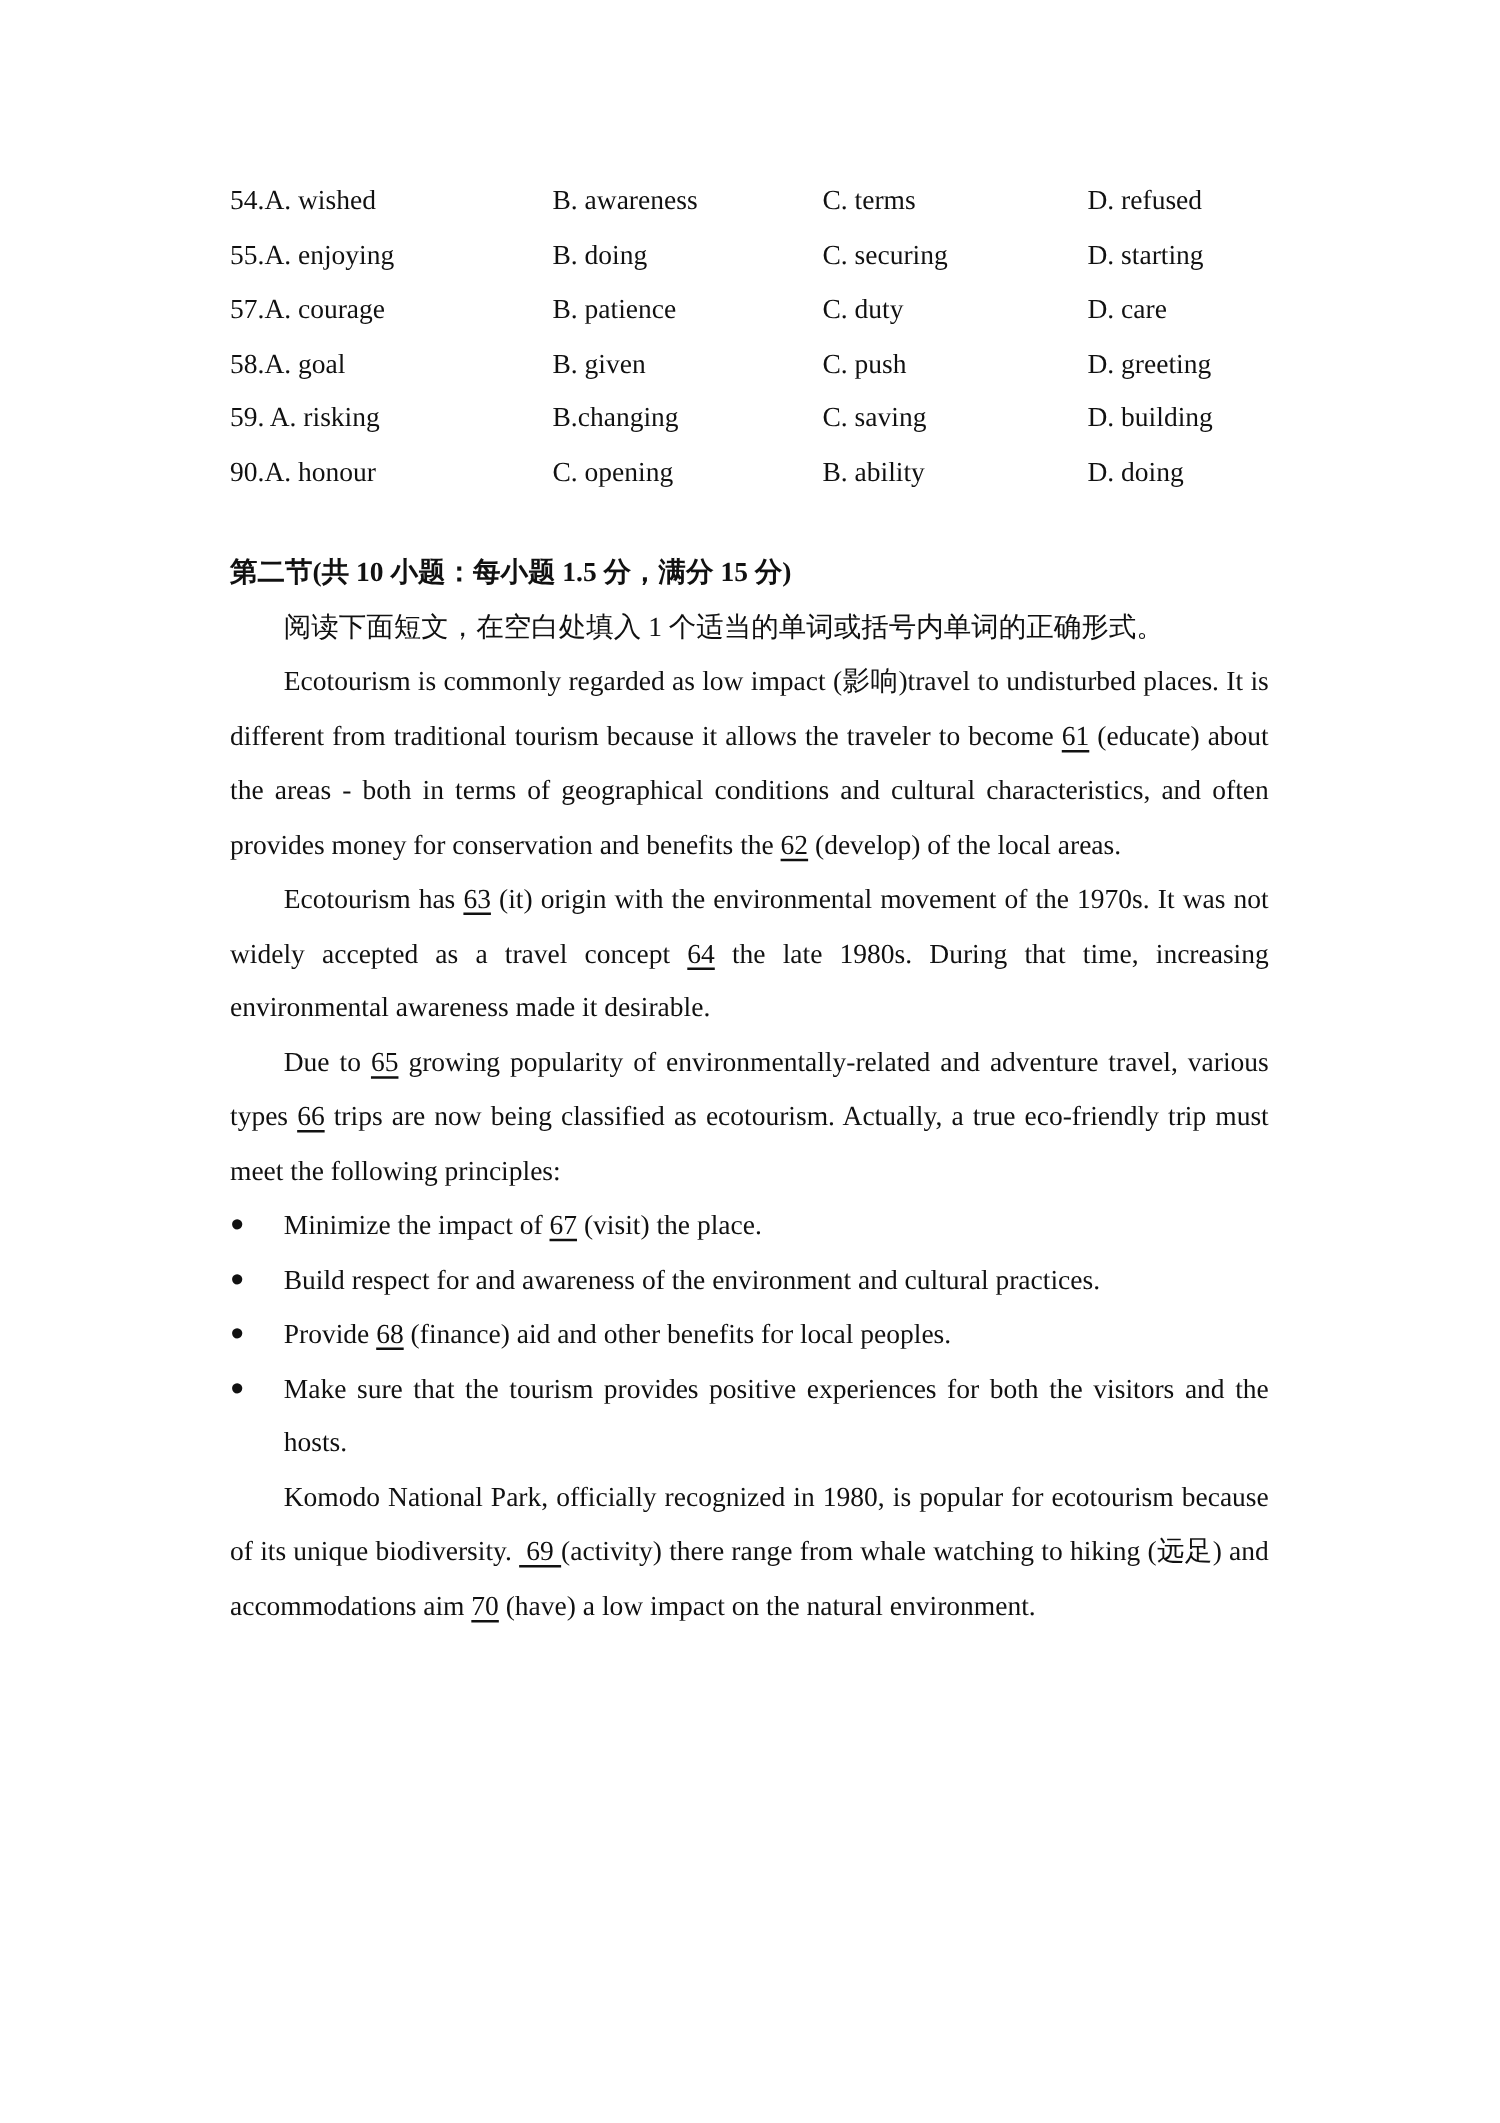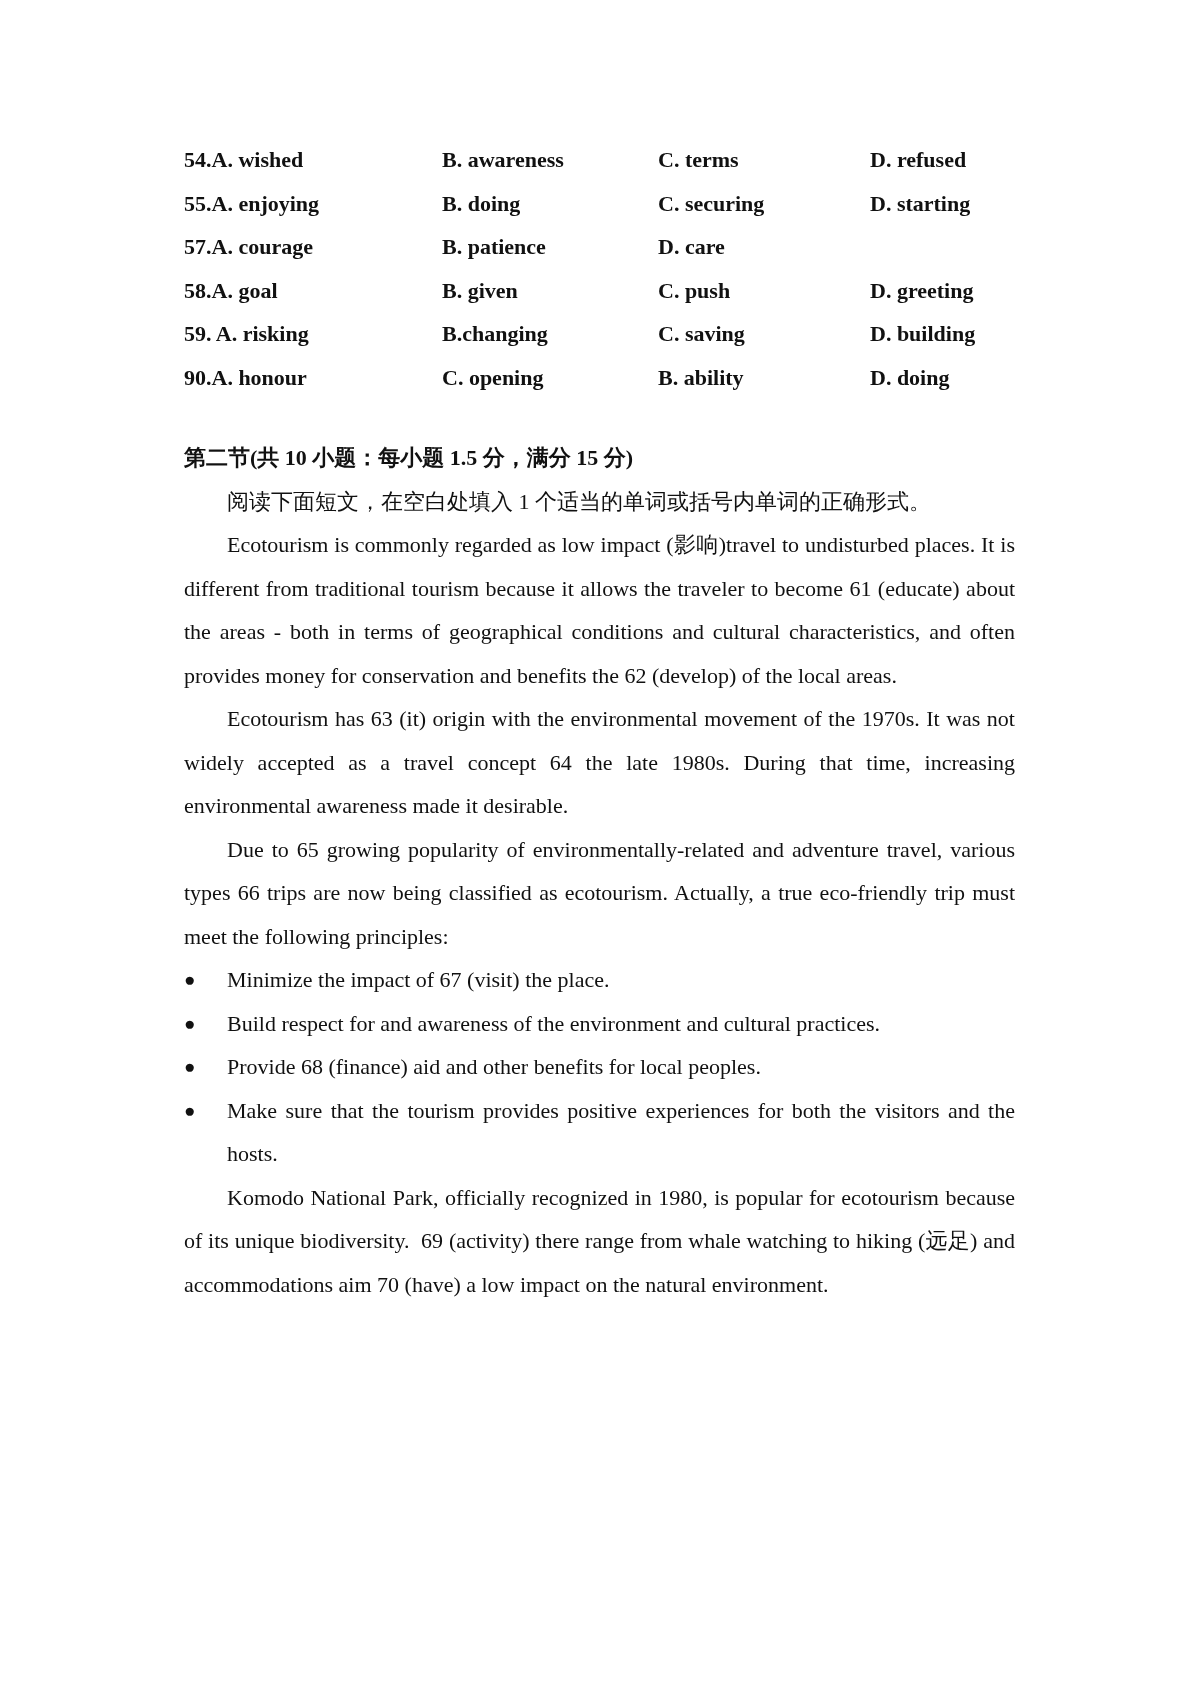--- a/index.html
+++ b/index.html
@@ -20,21 +20,20 @@
     position: absolute;
     left: 184px;
     top: 138px;
     width: 831px;
   }
   
   .mcq-row {
     display: grid;
     grid-template-columns: 258px 216px 212px 1fr;
     white-space: nowrap;
-    font-weight: bold;
   }
   
   .section-heading { margin-top: 37px; font-weight: bold; }
   .instruction { text-indent: 43px; }
   
   .para {
     text-align: justify;
     text-indent: 43px;
   }
   
@@ -44,20 +43,21 @@
     text-align: justify;
   }
   .bullet-item .dot {
     position: absolute;
     left: 0;
     top: 0;
     font-size: 19px;
   }
   
   .u {
+    text-decoration: underline;
     text-decoration-thickness: 1.5px;
     text-underline-offset: 4px;
   }
 </style>
 </head>
 <body>
 
 <div class="page">
   <div class="content">
 
@@ -70,20 +70,21 @@
       </div>
       <div class="mcq-row">
         <span>55.A. enjoying</span>
         <span>B. doing</span>
         <span>C. securing</span>
         <span>D. starting</span>
       </div>
       <div class="mcq-row">
         <span>57.A. courage</span>
         <span>B. patience</span>
+        <span>C. duty</span>
         <span>D. care</span>
       </div>
       <div class="mcq-row">
         <span>58.A. goal</span>
         <span>B. given</span>
         <span>C. push</span>
         <span>D. greeting</span>
       </div>
       <div class="mcq-row">
         <span>59. A. risking</span>

